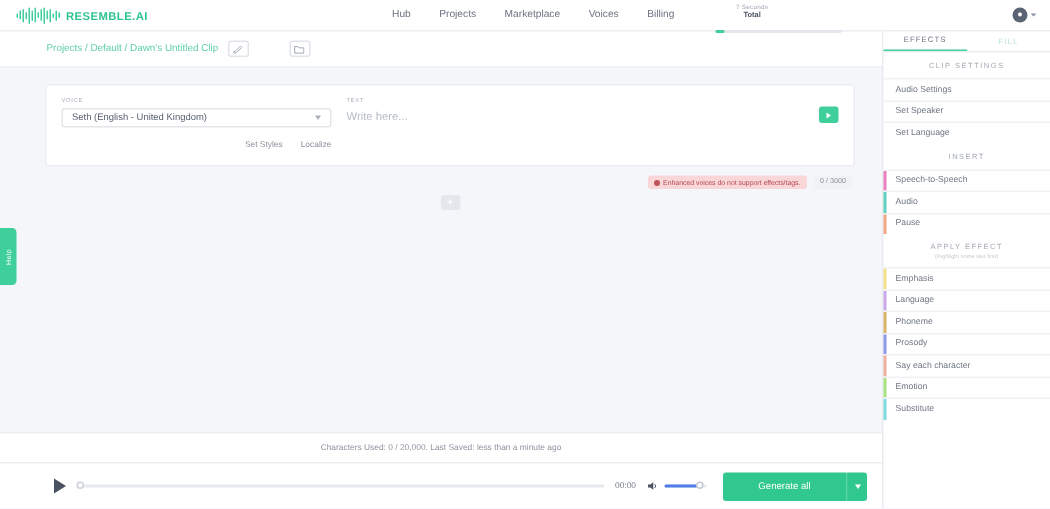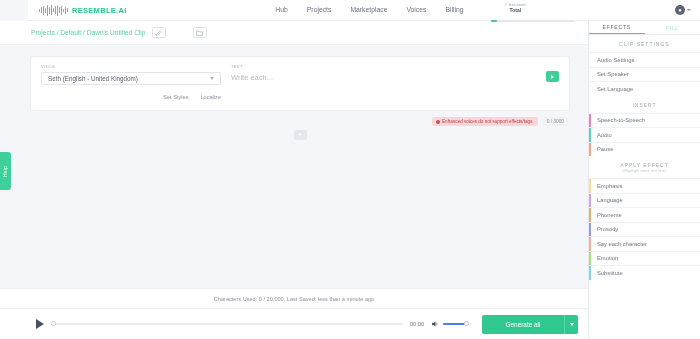--- a/index.html
+++ b/index.html
@@ -9,21 +9,21 @@
     background: #f4f6fa;
     overflow: hidden;
   }
   .app { position: relative; width: 700px; height: 339px; background: #f4f6fa; }
 
   
   .topnav {
     height: 21px; background: #ffffff;
     display: flex; align-items: center;
     border-bottom: 1px solid #eceef3;
-    position: relative; z-index: 5; margin-left: 28px;
+    position: relative; z-index: 5;
   }
   .brand { display: flex; align-items: center; gap: 4px; padding-left: 11px; }
   .wave { display: flex; align-items: center; gap: 1px; height: 11px; }
   .wave i { display: block; width: 1px; background: #3ecf9b; border-radius: 1px; }
   .brand-name {
     font-size: 7.5px; font-weight: bold; color: #2fc48d;
     letter-spacing: .3px;
   }
   .navlinks {
     display: flex; align-items: center; gap: 19px;
@@ -317,21 +317,21 @@
           <span>Seth (English - United Kingdom)</span>
           <span class="chev"></span>
         </div>
         <div class="vbtns">
           <span class="vbtn">Set Styles</span>
           <span class="vbtn">Localize</span>
         </div>
       </div>
       <div class="text-col">
         <div class="fieldlabel">TEXT</div>
-        <div class="textarea">Write each...</div>
+        <div class="textarea">Write here...</div>
         <div class="playsmall">
           <span class="tri"></span>
         </div>
       </div>
     </div>
     <div class="metarow">
       <div class="warnbadge">
         <span class="wdot"></span>
         <span>Enhanced voices do not support effects/tags.</span>
       </div>

